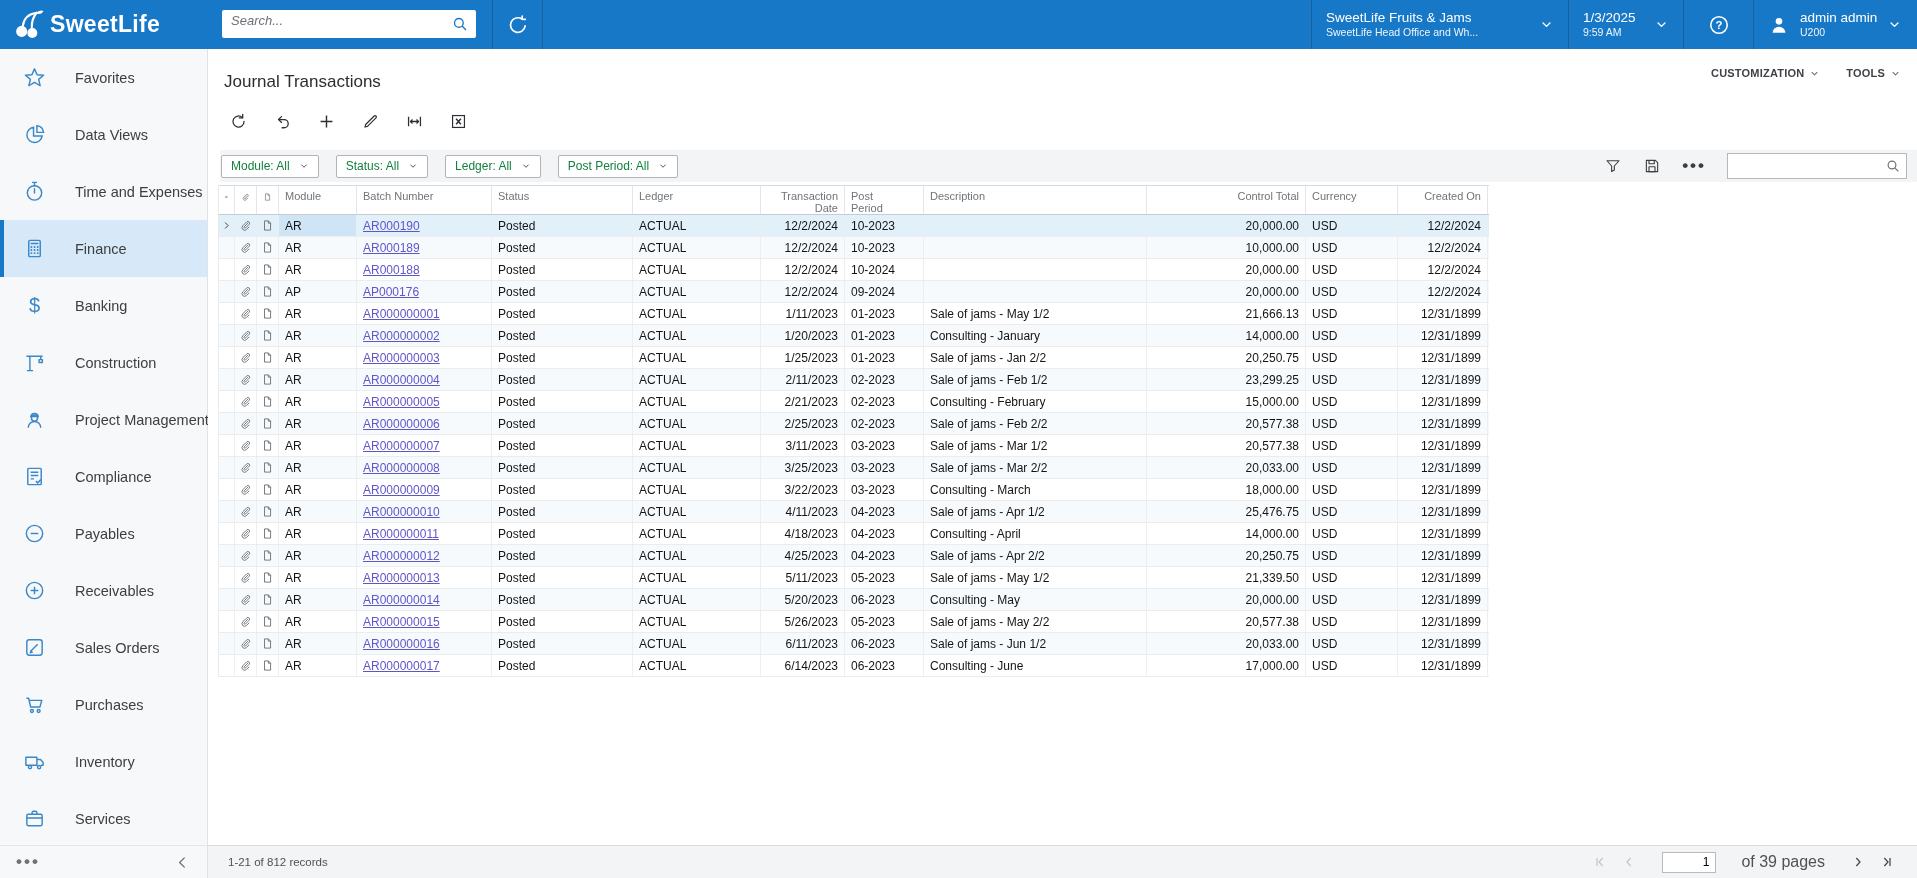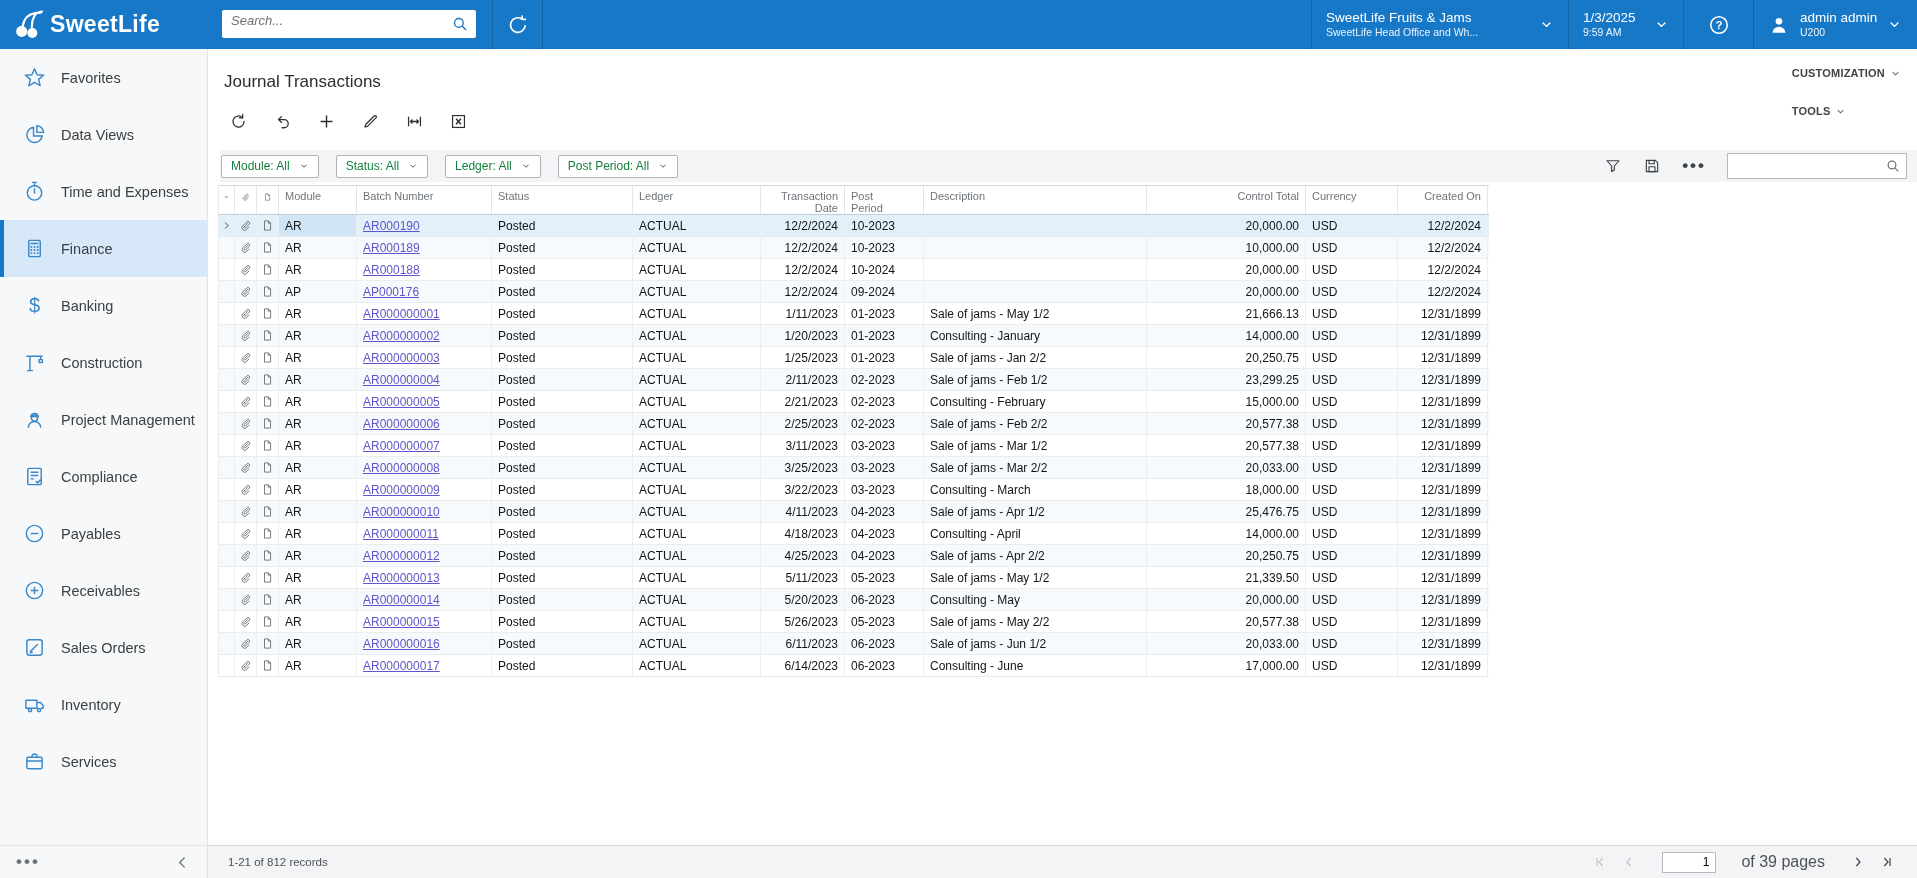--- a/index.html
+++ b/index.html
@@ -27,33 +27,33 @@
   .wic { width:22px; height:22px; color:#fff; }
   .wic.small { width:15px; height:15px; }
   .companyblock { width:257px; justify-content:space-between; }
   .dateblock { width:115px; justify-content:space-between; }
   .helpblock { width:70px; justify-content:center; }
   .userblock { width:164px; }
 
   
   .sidebar { position:absolute; left:0; top:49px; width:208px; bottom:0; background:#f7f8f9; border-right:1px solid #dfe3e6; }
   .side-items { position:absolute; left:0; top:0; right:0; }
-  .side-item { height:57px; display:flex; align-items:center; padding-left:19px; cursor:pointer; border-left:4px solid transparent; }
+  .side-item { height:57px; display:flex; align-items:center; padding-left:19px; cursor:pointer; border-left:4px solid transparent;gap:14px; }
   .side-item .sic { width:23px; height:23px; color:#3a87c9; flex:0 0 auto; }
   .side-item .slabel { margin-left:15px; font-size:14.5px; color:#3c4043; white-space:nowrap; }
   .side-item.active { background:#d7e9f8; border-left:4px solid #1878c8; }
   .side-foot { position:absolute; left:0; right:0; bottom:0; height:33px; border-top:1px solid #e3e6e9;
                display:flex; align-items:center; justify-content:space-between; padding:0 16px; color:#6f7478; }
   .dots3 { font-size:17px; font-weight:bold; letter-spacing:2px; line-height:10px; color:#6f7478; }
   .collapse-ic { width:17px; height:17px; color:#6f7478; }
 
   
   .main { position:absolute; left:208px; top:49px; right:0; bottom:0; background:#fff; }
   .ptitle { position:absolute; left:16px; top:23px; font-size:17px; color:#2b2d30; }
-  .pmenus { position:absolute; right:16px; top:18px; display:flex; gap:26px;flex-direction:column; }
+  .pmenus { position:absolute; right:16px; top:18px; display:flex; gap:26px; }
   .pmenu { font-size:11px; font-weight:bold; color:#3f4347; letter-spacing:.2px; display:flex; align-items:center; gap:5px; cursor:pointer; }
   .pmenu .cic { width:11px; height:11px; color:#6a6e71; }
 
   .ptoolbar { position:absolute; left:18px; top:60px; display:flex; gap:20px; }
   .tbtn { width:24px; height:24px; display:flex; align-items:center; justify-content:center; cursor:pointer; }
   .tbtn svg { width:19px; height:19px; color:#2c2f33; }
 
   .filterbar { position:absolute; left:12px; right:0; top:101px; height:32px; background:#f3f4f6; display:flex; align-items:center; }
   .chips { display:flex; gap:17px; padding-left:1px; }
   .chip { height:23px; background:#fff; border:1px solid #b0b4b8; border-radius:2px; display:flex; align-items:center;
@@ -446,20 +446,26 @@
         <span class="slabel">Receivables</span>
       </div>
 
       <div class="side-item">
         <svg class="sic">
             <use href="#i-pencilsq"></use>
           </svg>
         <span class="slabel">Sales Orders</span>
       </div>
 
+      <div class="side-item">
+        <svg class="sic">
+            <use href="#i-cart"></use>
+          </svg>
+        <span class="slabel">Purchases</span>
+      </div>
 
       <div class="side-item">
         <svg class="sic">
             <use href="#i-truck"></use>
           </svg>
         <span class="slabel">Inventory</span>
       </div>
 
       <div class="side-item">
         <svg class="sic">

